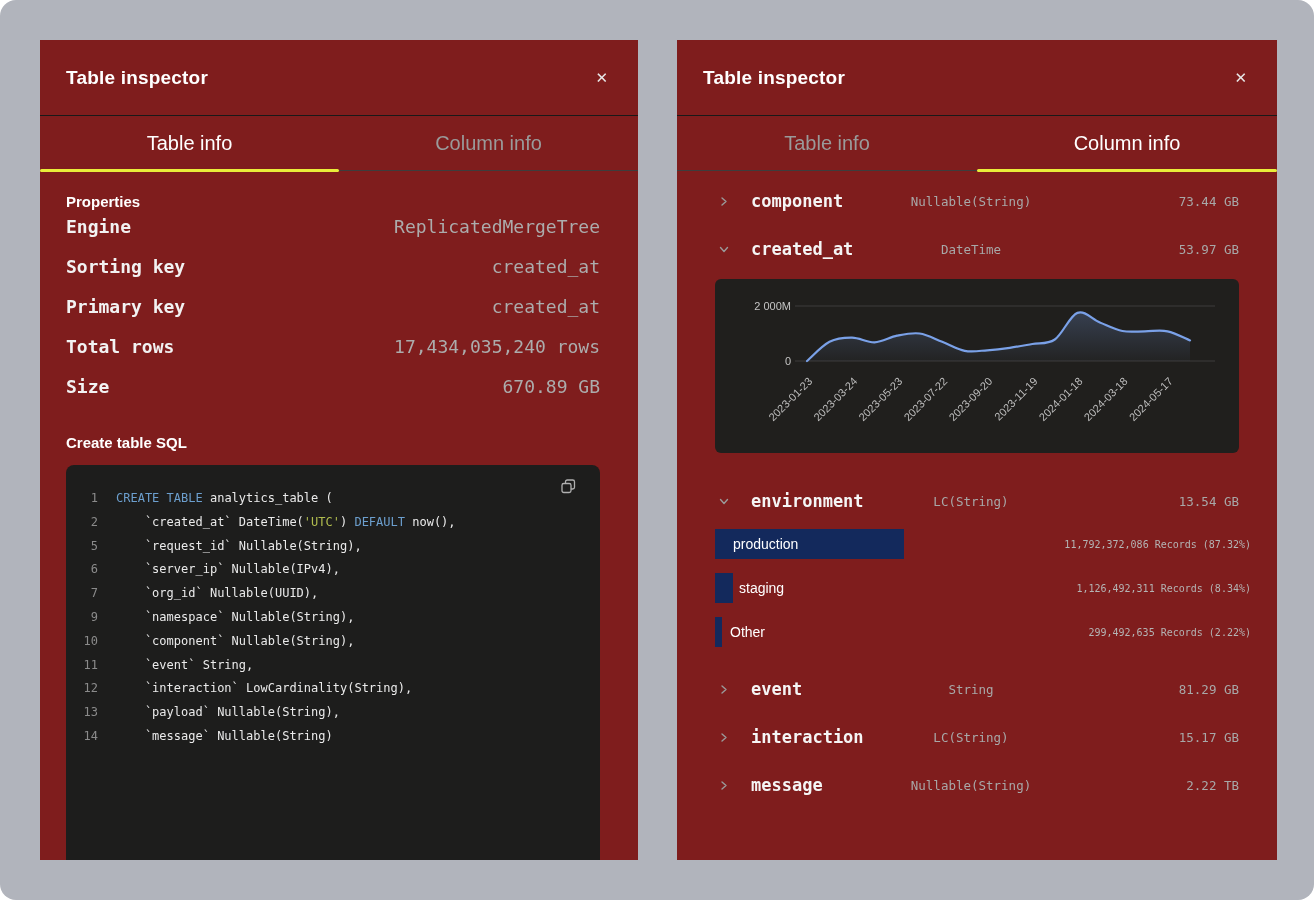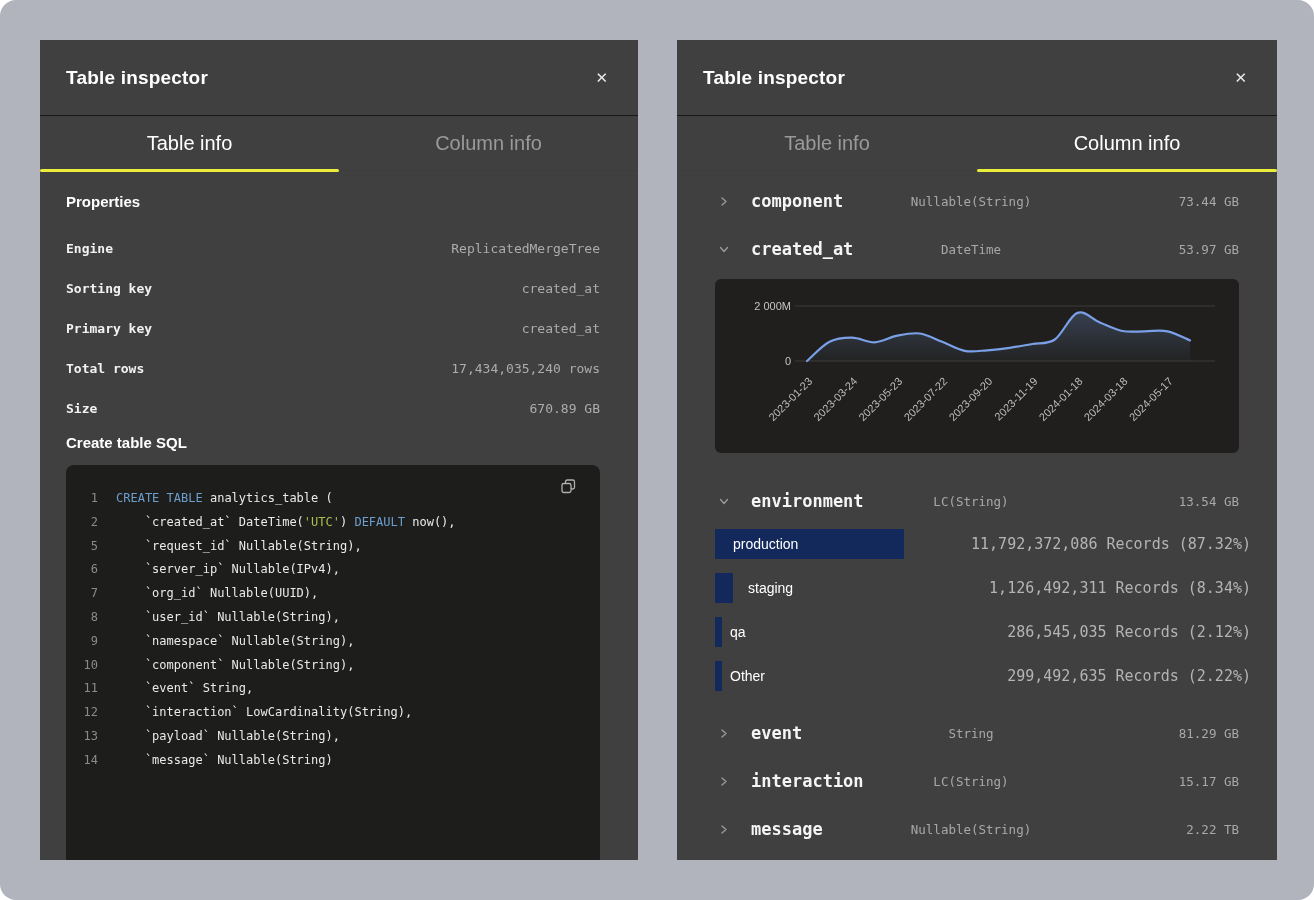--- a/index.html
+++ b/index.html
@@ -1,34 +1,34 @@
 <!DOCTYPE html>
 <html style="--accent: #e9ed3a; --bar: #13295c;"><head>
 <meta charset="utf-8">
 <style>
   html,body{margin:0;padding:0;width:1314px;height:900px;background:#fff;overflow:hidden;}
   *{box-sizing:border-box;}
   .stage{position:absolute;inset:0;background:#b1b4bc;border-radius:16px;font-family:"Liberation Sans",sans-serif;}
-  .panel{position:absolute;top:40px;height:820px;background:#404040;overflow:hidden;color:#f0f0f0;}
+  .panel{position:absolute;top:40px;height:820px;background:#7f1d1d;overflow:hidden;color:#f0f0f0;}
   #left-panel{left:40px;width:598px;}
   #right-panel{left:677px;width:600px;}
   .panel-header{height:76px;display:flex;align-items:center;justify-content:space-between;
     padding:0 26px;border-bottom:1px solid #191919;}
   .panel-header h1{font-size:19px;font-weight:700;margin:0;letter-spacing:.2px;color:#fff;}
   .close-btn{background:none;border:none;color:#e8e8e8;font-size:15px;cursor:pointer;padding:4px;line-height:1;}
   .tabs{display:flex;height:55px;border-bottom:1px solid #3d3d3d;}
   .tab{flex:1;display:flex;align-items:center;justify-content:center;font-size:20px;color:#9a9a9a;
     cursor:pointer;position:relative;}
   .tab.active{color:#fff;}
   .tab.active::after{content:"";position:absolute;left:0;right:0;bottom:-2px;height:3px;
     background:var(--accent,#e9ed3a);border-radius:2px;}
   .content{padding:0 38px 0 26px;}
   .section-title{font-size:15px;font-weight:700;color:#fff;margin:22px 0 6px 0;}
-  .prop-row{display:flex;justify-content:space-between;align-items:flex-end;height:40px;
-    font-family:"DejaVu Sans Mono",monospace;font-size:13px;}
+  .prop-row{display:flex;justify-content:space-between;align-items:flex-start;height:40px;
+    font-family:"DejaVu Sans Mono",monospace;font-size:18px;}
   .prop-label{color:#f2f2f2;font-weight:700;}
   .prop-value{color:#acacac;}
   .code-block{position:relative;margin-top:14px;background:#1d1d1c;border-radius:8px;
     padding:22px 0 20px 0;height:420px;}
   .copy-btn{position:absolute;top:12px;right:22px;background:none;border:none;cursor:pointer;padding:2px;}
   .code-line{font-family:"DejaVu Sans Mono",monospace;font-size:12px;line-height:23.8px;white-space:pre;}
   .ln{display:inline-block;width:32px;margin-right:18px;text-align:right;color:#8b8b8b;}
   .tok-pl{color:#eaeaea;}
   .tok-kw{color:#6c9fce;}
   .tok-str{color:#b1bd4e;}
@@ -40,21 +40,21 @@
   .col-name{font-family:"DejaVu Sans Mono",monospace;font-size:17px;font-weight:700;color:#f5f5f5;}
   .col-type{position:absolute;left:0;right:0;text-align:center;
     font-family:"DejaVu Sans Mono",monospace;font-size:12.5px;color:#a8a8a8;pointer-events:none;}
   .col-size{margin-left:auto;font-family:"DejaVu Sans Mono",monospace;font-size:12.5px;color:#a8a8a8;}
   .chart-block{margin:6px 0 24px 12px;width:524px;height:174px;background:#201f1d;border-radius:6px;}
   .val-rows{margin:4px 0 18px 12px;}
   .val-row{position:relative;height:30px;margin-bottom:14px;}
   .val-bar{position:absolute;left:0;top:0;bottom:0;background:var(--bar,#13295c);}
   .val-label{position:absolute;top:50%;transform:translateY(-50%);font-size:14px;color:#fff;}
   .val-records{position:absolute;right:-12px;top:50%;transform:translateY(-50%);
-    font-family:"DejaVu Sans Mono",monospace;font-size:15px;color:#b4b4b4;}
+    font-family:"DejaVu Sans Mono",monospace;font-size:10px;color:#b4b4b4;}
 </style>
 </head>
 <body>
 
 <div class="stage">
 
   <section class="panel" id="left-panel">
     <header class="panel-header">
       <h1>Table inspector</h1>
       <button class="close-btn">✕</button>
@@ -94,21 +94,20 @@
             <rect x="4.5" y="1" width="9" height="9" rx="1.8" fill="none" stroke="#b0b0b0" stroke-width="1.3"></rect>
             <rect x="1" y="4.5" width="9" height="9" rx="1.8" fill="#1d1d1c" stroke="#b0b0b0" stroke-width="1.3"></rect>
           </svg>
         </button>
         <div id="sql-lines">
             <div class="code-line"><span class="ln">1</span><span class="tok-kw">CREATE TABLE</span><span class="tok-pl"> analytics_table (</span></div>
             <div class="code-line"><span class="ln">2</span><span class="tok-pl">    `created_at` DateTime(</span><span class="tok-str">'UTC'</span><span class="tok-pl">) </span><span class="tok-kw">DEFAULT</span><span class="tok-pl"> now(),</span></div>
             <div class="code-line"><span class="ln">5</span><span class="tok-pl">    `request_id` Nullable(String),</span></div>
             <div class="code-line"><span class="ln">6</span><span class="tok-pl">    `server_ip` Nullable(IPv4),</span></div>
             <div class="code-line"><span class="ln">7</span><span class="tok-pl">    `org_id` Nullable(UUID),</span></div>
-            <div class="code-line"><span class="ln">8</span><span class="tok-pl">    `user_id` Nullable(String),</span></div>
             <div class="code-line"><span class="ln">9</span><span class="tok-pl">    `namespace` Nullable(String),</span></div>
             <div class="code-line"><span class="ln">10</span><span class="tok-pl">    `component` Nullable(String),</span></div>
             <div class="code-line"><span class="ln">11</span><span class="tok-pl">    `event` String,</span></div>
             <div class="code-line"><span class="ln">12</span><span class="tok-pl">    `interaction` LowCardinality(String),</span></div>
             <div class="code-line"><span class="ln">13</span><span class="tok-pl">    `payload` Nullable(String),</span></div>
             <div class="code-line"><span class="ln">14</span><span class="tok-pl">    `message` Nullable(String)</span></div>
           </div>
       </div>
     </div>
   </section>
@@ -177,27 +176,22 @@
           <span class="col-size">13.54 GB</span>
         </div>
         <div class="val-rows">
           <div class="val-row">
             <div class="val-bar" style="width: 188.6px;"></div>
             <span class="val-label" style="left: 18px;">production</span>
             <span class="val-records">11,792,372,086 Records (87.32%)</span>
           </div>
           <div class="val-row">
             <div class="val-bar" style="width: 18px;"></div>
-            <span class="val-label" style="left: 33px;">staging</span>
+            <span class="val-label" style="left: 24px;">staging</span>
             <span class="val-records">1,126,492,311 Records (8.34%)</span>
-          </div>
-          <div class="val-row">
-            <div class="val-bar" style="width: 7px;"></div>
-            <span class="val-label" style="left: 15px;">qa</span>
-            <span class="val-records">286,545,035 Records (2.12%)</span>
           </div>
           <div class="val-row">
             <div class="val-bar" style="width: 7px;"></div>
             <span class="val-label" style="left: 15px;">Other</span>
             <span class="val-records">299,492,635 Records (2.22%)</span>
           </div>
         </div>
         <div class="col-row">
           <span class="chev">
             <svg width="10" height="11" viewBox="0 0 10 11">

